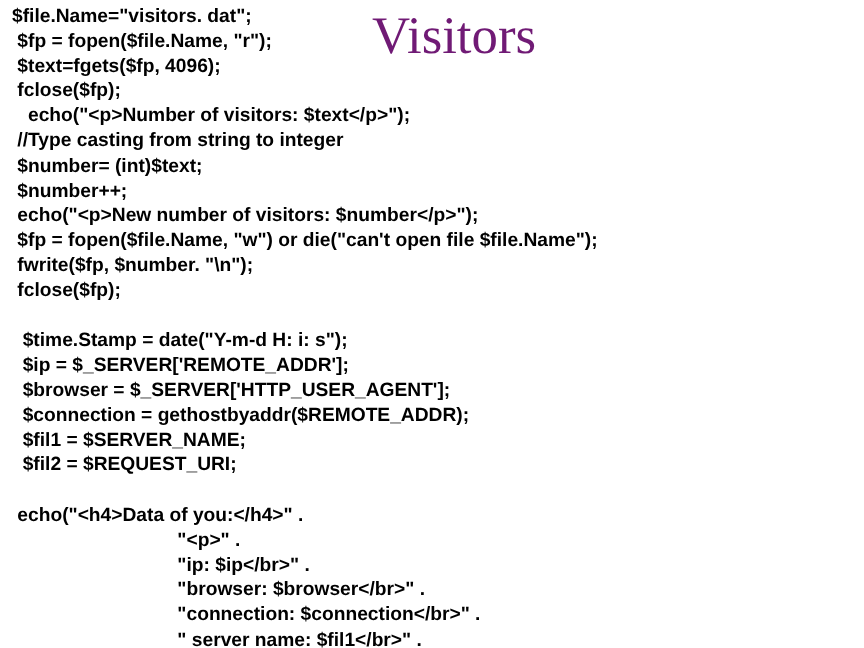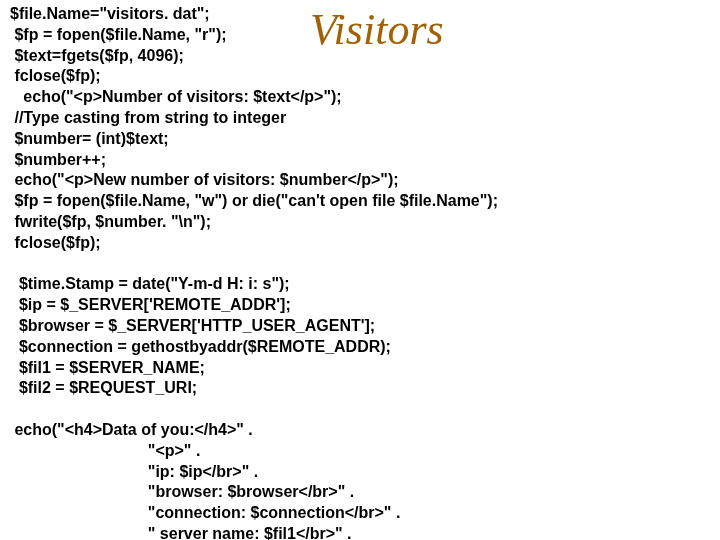--- a/index.html
+++ b/index.html
@@ -17,22 +17,21 @@
     width: 720px;
     height: 540px;
     box-sizing: border-box;
   }
   .title {
     position: absolute;
     top: 4px;
     left: 310px;
     font-family: "Times New Roman", Times, serif;
     font-size: 44px;
-    color: #a16207;
-    font-style: italic;
+    color: #701a75;
   }
   .code {
     position: absolute;
     top: 4px;
     left: 10px;
     right: 10px;
     font-family: Arial, Helvetica, sans-serif;
     font-size: 16px;
     font-weight: bold;
     color: #000;

